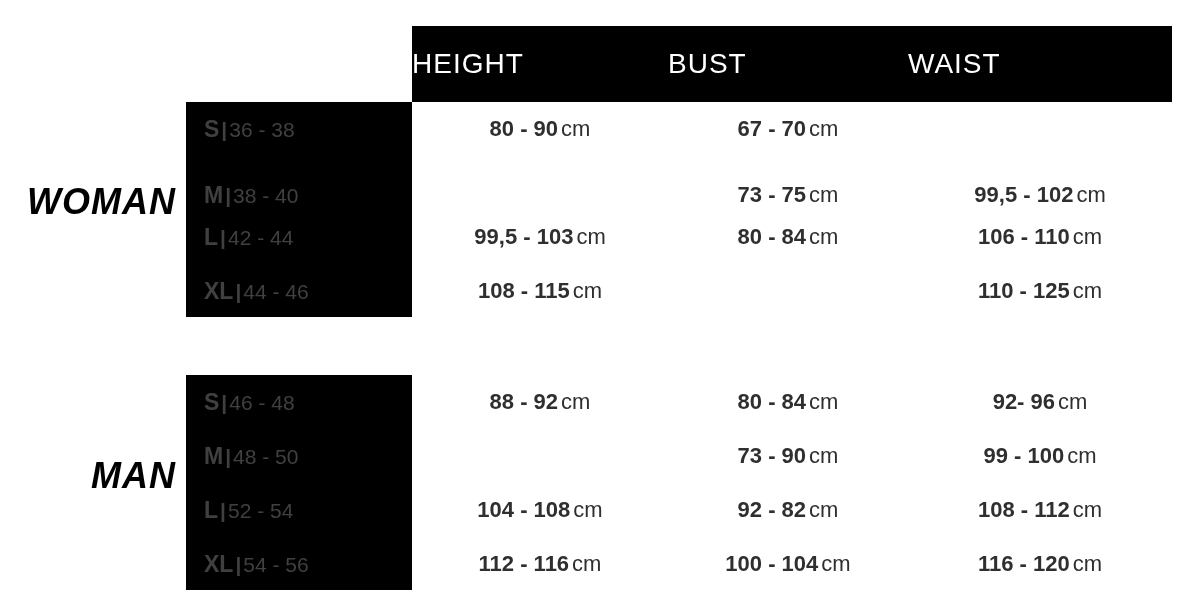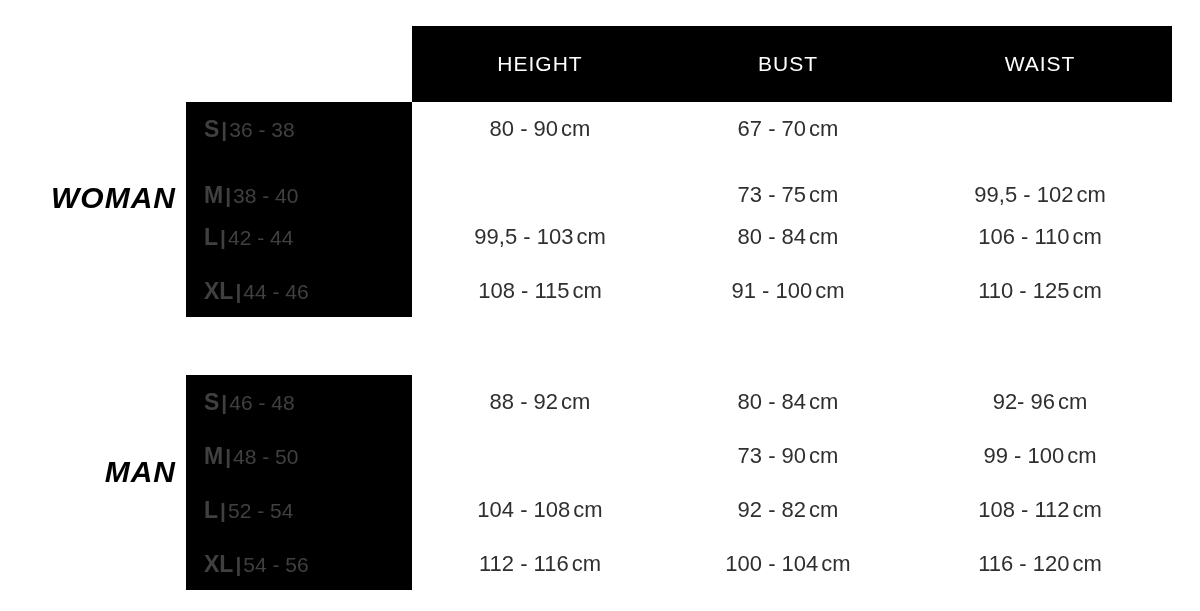--- a/index.html
+++ b/index.html
@@ -29,34 +29,34 @@
     top: 26px;
     width: 760px;
     height: 76px;
     background: #000000;
   }
   .header-cell {
     position: absolute;
     top: 26px;
     height: 76px;
     line-height: 76px;
-    text-align: center;
+    text-align: left;
     color: #ffffff;
-    font-size: 21px;
+    font-size: 28px;
     letter-spacing: 1px;
     font-weight: 400;
   }
   .header-height { left: 412px; width: 256px; }
   .header-bust   { left: 668px; width: 240px; }
   .header-waist  { left: 908px; width: 264px; }
 
   
   .group-label {
     position: absolute;
-    font-size: 30px;
+    font-size: 36px;
     font-weight: bold;
     font-style: italic;
     color: #000000;
     letter-spacing: 1px;
     text-align: right;
   }
   .label-woman { left: 0px; top: 181px; width: 176px; }
   .label-man   { left: 0px; top: 455px; width: 176px; }
 
   
@@ -102,21 +102,21 @@
   .cell-size .num {
     font-weight: normal;
   }
 
   .cell-measure {
     text-align: center;
     color: #2f2f2f;
     font-size: 22px;
   }
   .cell-measure .val {
-    font-weight: normal;
+    font-weight: bold;
   }
   .cell-measure .unit {
     font-weight: normal;
     margin-left: 3px;
   }
   .m-height { left: 412px; width: 256px; }
   .m-bust   { left: 668px; width: 240px; }
   .m-waist  { left: 908px; width: 264px; }
 </style>
 </head>
@@ -171,23 +171,20 @@
     </div>
   </div>
 
   <div class="row" style="top:264px;">
     <div class="cell cell-size">
       <span class="sz">XL</span><span class="sep">|</span><span class="num">44 - 46</span>
     </div>
     <div class="cell cell-measure m-height">
       <span class="val">108 - 115</span><span class="unit">cm</span>
     </div>
-    <div class="cell cell-measure m-bust">
-      <span class="val">91 - 100</span><span class="unit">cm</span>
-    </div>
     <div class="cell cell-measure m-waist">
       <span class="val">110 - 125</span><span class="unit">cm</span>
     </div>
   </div>
 
   <div class="size-block size-block-man"></div>
   <div class="group-label label-man">MAN</div>
 
   <div class="row" style="top:375px;">
     <div class="cell cell-size">

